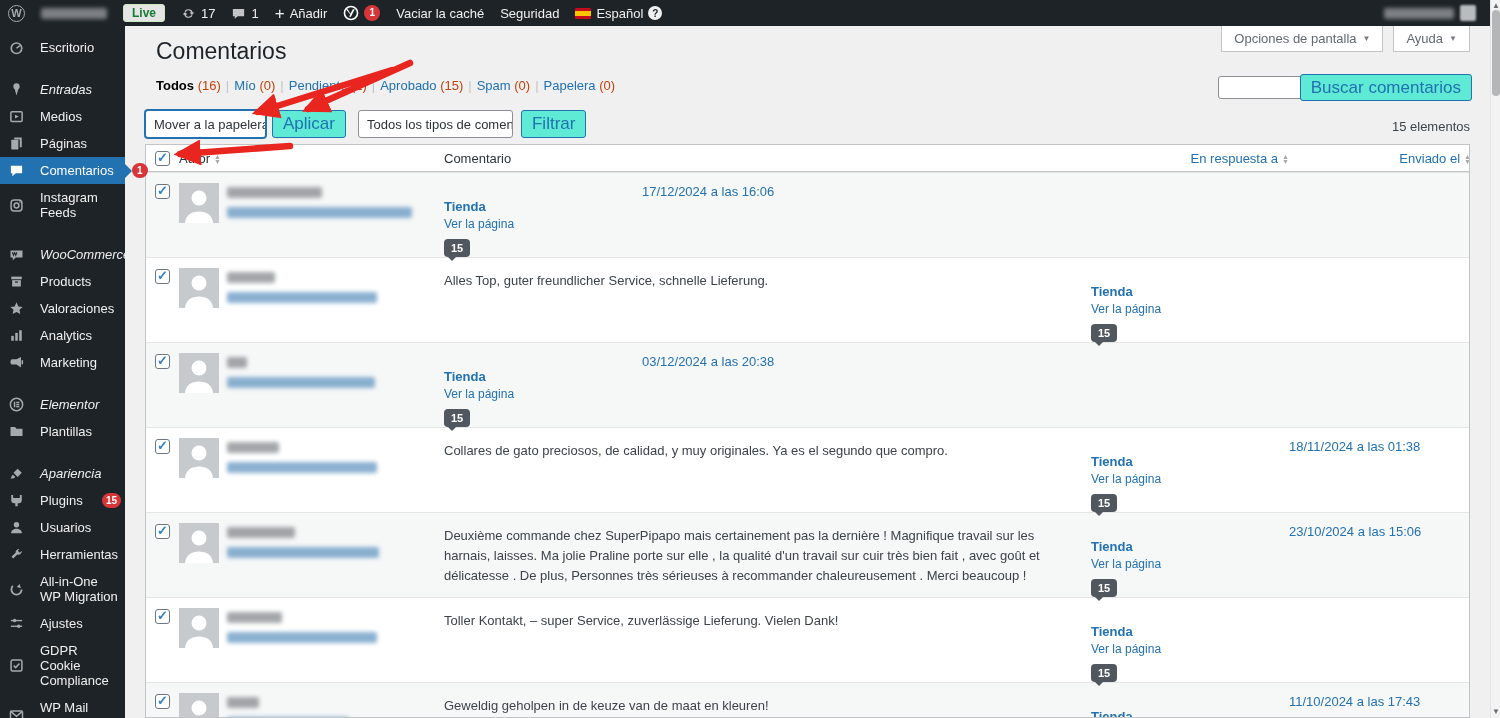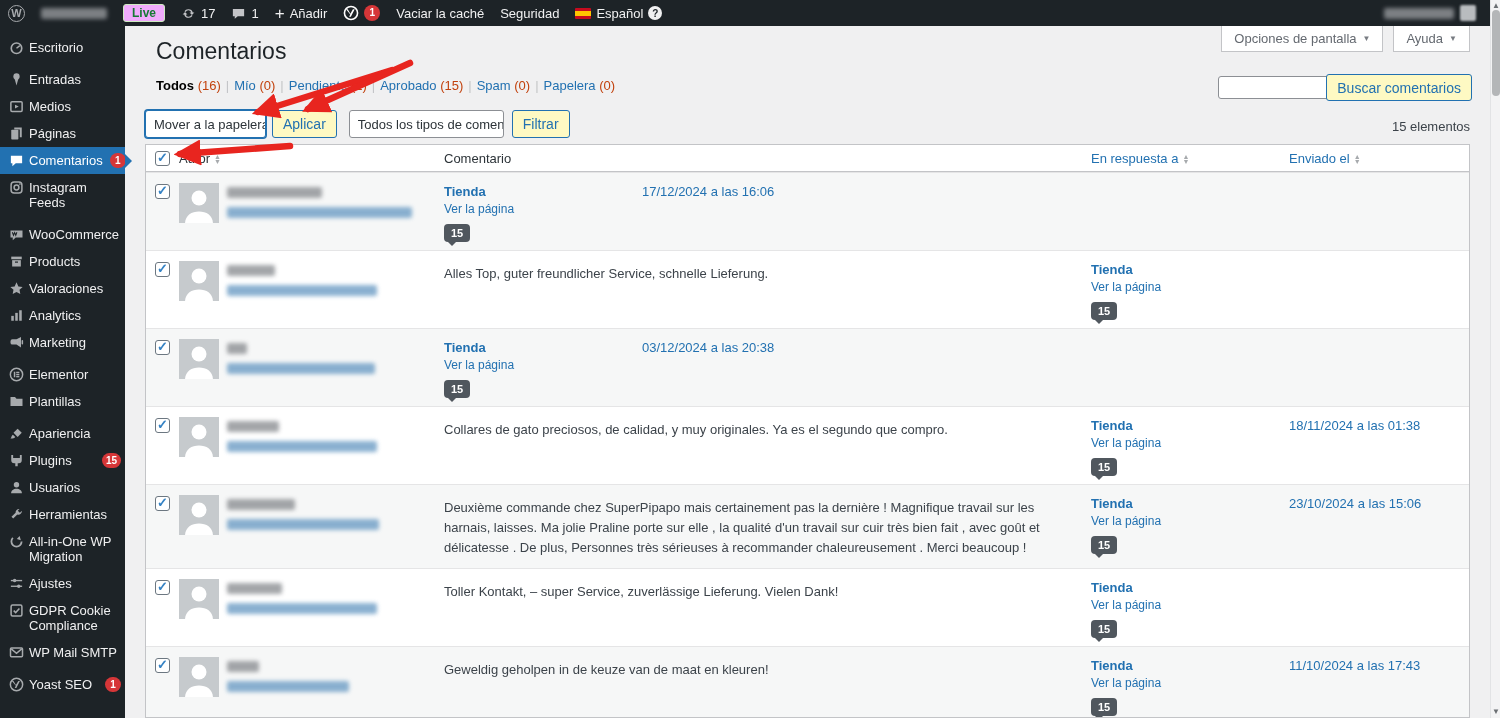--- a/index.html
+++ b/index.html
@@ -5,35 +5,35 @@
   * { margin:0; padding:0; box-sizing:border-box; }
   html,body { width:1500px; height:718px; overflow:hidden; }
   body { font-family:"Liberation Sans", sans-serif; font-size:13px; background:#f0f0f1; position:relative; }
 
   
   #admin-bar { position:absolute; left:0; top:0; width:1490px; height:26px; background:#1d2327; color:#f0f0f1; display:flex; align-items:center; z-index:60; }
   #admin-bar .ab-item { display:flex; align-items:center; gap:5px; padding:0 8px; height:26px; font-size:13px; color:#f0f0f1; cursor:default; }
   .wp-logo-circle { width:17px; height:17px; border-radius:50%; border:1.6px solid #a7aaad; color:#a7aaad; font-size:11px; font-weight:bold; display:flex; align-items:center; justify-content:center; }
   .blur-block { background:#8d9094; border-radius:2px; filter:blur(2px); opacity:.85; }
   #site-name-blur { width:66px; height:11px; }
-  .live-pill { background:#f0abfc; color:#157a33; font-weight:bold; font-size:12px; padding:1px 8px; border-radius:3px; border:1px solid #cdeac0; }
+  .live-pill { background:#e5e5e5; color:#157a33; font-weight:bold; font-size:12px; padding:1px 8px; border-radius:3px; border:1px solid #cdeac0; }
   .ab-ico { width:15px; height:15px; fill:#c3c4c7; }
   .yoast-circ { width:16px; height:16px; }
   .red-badge { background:#d63638; color:#fff; border-radius:9px; min-width:16px; height:16px; line-height:16px; text-align:center; font-size:10px; font-weight:bold; padding:0 4px; }
   .flag { width:16px; height:11px; display:inline-block; background:linear-gradient(#c60b1e 25%, #ffc400 25%, #ffc400 75%, #c60b1e 75%); border-radius:1px; }
   .help-circ { width:14px; height:14px; border-radius:50%; background:#f0f0f1; color:#1d2327; font-size:10px; font-weight:bold; display:flex; align-items:center; justify-content:center; }
   #ab-right { margin-left:auto; display:flex; align-items:center; gap:6px; padding-right:14px; }
   #user-blur { width:70px; height:11px; }
   #user-avatar { width:16px; height:16px; background:#b9bcbf; border-radius:2px; filter:blur(1px); }
 
   
   #sidebar { position:absolute; left:0; top:26px; width:125px; height:692px; background:#1d2327; z-index:40; padding-top:8px; overflow:visible; }
-  .menu-item { position:relative; display:flex; align-items:flex-start; gap:5px; padding:6px 4px 6px 9px; color:#f0f0f1; font-size:13px; line-height:15px; cursor:pointer; }
+  .menu-item { position:relative; display:flex; align-items:center; gap:16px; padding:6px 4px 6px 9px; color:#f0f0f1; font-size:13px; line-height:15px; cursor:pointer; }
   .menu-item .mi { width:15px; height:15px; flex:0 0 15px; fill:#a7aaad; color:#a7aaad; margin-top:0; }
-  .menu-item.gap { margin-top:5px; }
+  .menu-item.gap { margin-top:15px;font-style:italic; }
   .menu-item.active { background:#2271b1; color:#fff; }
   .menu-item.active .mi { fill:#fff; color:#fff; }
   .menu-item.active::after { content:""; position:absolute; right:-7px; top:50%; margin-top:-7px; border:7px solid transparent; border-left-color:#2271b1; border-right-width:0; }
   .menu-label { flex:1; }
   .menu-badge { background:#d63638; color:#fff; border-radius:9px; font-size:10px; font-weight:bold; min-width:16px; height:15px; line-height:15px; text-align:center; padding:0 4px; margin-left:2px; }
 
   
   #content { position:absolute; left:125px; top:26px; width:1365px; height:692px; background:#f0f0f1; z-index:10; }
   #screen-tabs { position:absolute; top:0; right:20px; display:flex; gap:10px;align-items:center; }
   .screen-tab { background:#fff; border:1px solid #c3c4c7; border-top:none; color:#646970; font-size:13px; padding:5px 12px; display:flex; align-items:center; gap:6px; cursor:pointer; }
@@ -42,50 +42,50 @@
   #filter-row { position:absolute; left:31px; top:52px; font-size:13px; color:#c3c4c7; }
   #filter-row a { color:#2271b1; text-decoration:none; cursor:pointer; }
   #filter-row .cur { color:#000; font-weight:bold; }
   #filter-row .cnt { color:#c2410c; font-weight:normal; }
   #filter-row .sep { color:#c3c4c7; padding:0 5px; }
 
   #bulk-row { position:absolute; left:20px; top:84px; display:flex; gap:0; align-items:center; }
   .wp-select { height:28px; background:#fff; border-radius:3px; display:flex; align-items:center; justify-content:space-between; padding:0 8px; font-size:13px; color:#2c3338; cursor:pointer; white-space:nowrap; overflow:hidden; }
   #bulk-select { width:121px; border:1px solid #2271b1; box-shadow:0 0 0 1px #2271b1; margin-right:6px; }
   #type-select { width:155px; border:1px solid #8c8f94; margin:0 8px 0 12px; }
-  .wp-btn { height:28px; background:#fef9c3; border:1px solid #2271b1; border-radius:3px; color:#2271b1; font-size:14px; padding:0 10px; cursor:pointer; font-family:inherit; }
+  .wp-btn { height:28px; background:#5eead4; border:1px solid #2271b1; border-radius:3px; color:#2271b1; font-size:17px; padding:0 10px; cursor:pointer; font-family:inherit; }
 
   #search-box { position:absolute; top:50px; left:1093px; width:138px; height:23px; background:#fff; border:1px solid #8c8f94; border-radius:3px; font-size:13px; padding:0 6px; }
   #search-btn { position:absolute; top:48px; right:18px; height:27px; }
   #items-count { position:absolute; top:93px; right:20px; color:#3c434a; font-size:13px; }
 
   
   #comments-table { position:absolute; left:20px; top:118px; width:1325px; height:574px; background:#fff; border:1px solid #c3c4c7; overflow:hidden; }
   .thead { display:flex; align-items:center; height:27px; border-bottom:1px solid #c3c4c7; background:#fff; font-size:13px; color:#2c3338; }
   .col-cb { width:33px; flex:0 0 33px; }
   .col-author { width:265px; flex:0 0 265px; }
   .col-comment { width:647px; flex:0 0 647px; }
   .col-resp { width:198px; flex:0 0 198px; }
   .col-date { width:182px; flex:0 0 182px; }
-  .th-sort { color:#2271b1; cursor:pointer; }
+  .th-sort { color:#2271b1; cursor:pointer;text-align:right; }
   .sorter { display:inline-flex; flex-direction:column; font-size:7px; line-height:5px; color:#a7aaad; vertical-align:middle; margin-left:4px; }
   .checkbox { width:15px; height:15px; border:1px solid #6c7781; border-radius:3px; background:#fff; display:inline-flex; align-items:center; justify-content:center; cursor:pointer; }
   .checkbox .tick { color:#3582c4; font-size:13px; font-weight:bold; line-height:1; margin-top:-1px; }
   .thead .checkbox { margin-left:9px; }
 
   .trow { display:flex; min-height:78px; border-top:1px solid #e5e5e6; font-size:13px; }
   .trow.striped { background:#f6f7f7; }
   .trow .col-cb { padding:10px 0 0 9px; }
   .trow .col-author { display:flex; gap:8px; padding-top:10px; }
   .avatar { width:40px; height:40px; background:#c6cacd; flex:0 0 40px; overflow:hidden; }
   .ainfo { padding-top:4px; }
   .name-blur { height:11px; background:#8d9094; border-radius:2px; filter:blur(2px); opacity:.8; }
   .email-blur { height:11px; background:#6d9dc5; border-radius:2px; filter:blur(2px); opacity:.8; margin-top:9px; }
   .comment-text { padding:13px 30px 10px 0; color:#3c434a; line-height:1.55; }
-  .trow .col-resp { padding-top:11px; }
+  .trow .col-resp { padding-top:26px; }
   .post-link { display:block; color:#2271b1; font-weight:bold; text-decoration:none; cursor:pointer; }
   .view-link { display:block; color:#2271b1; font-size:12px; text-decoration:none; margin-top:3px; cursor:pointer; }
   .bubble { position:relative; display:inline-block; background:#50575e; color:#fff; font-size:11px; font-weight:bold; border-radius:4px; padding:3px 7px; margin-top:8px; cursor:pointer; }
   .bubble::after { content:""; position:absolute; left:4px; bottom:-6px; border:4px solid transparent; border-top-color:#50575e; border-bottom-width:2px; }
   .date-cell { padding-top:11px; color:#2271b1; }
 
   
   #scrollbar { position:absolute; right:0; top:0; width:10px; height:718px; background:#f3f3f4; border-left:1px solid #e2e3e5; z-index:70; }
   #sb-thumb { position:absolute; left:1px; top:10px; width:8px; height:86px; background:#b4b6b8; border-radius:4px; }
   .sb-arrow { position:absolute; left:1px; width:8px; height:8px; color:#6b6f73; font-size:8px; line-height:8px; text-align:center; }

